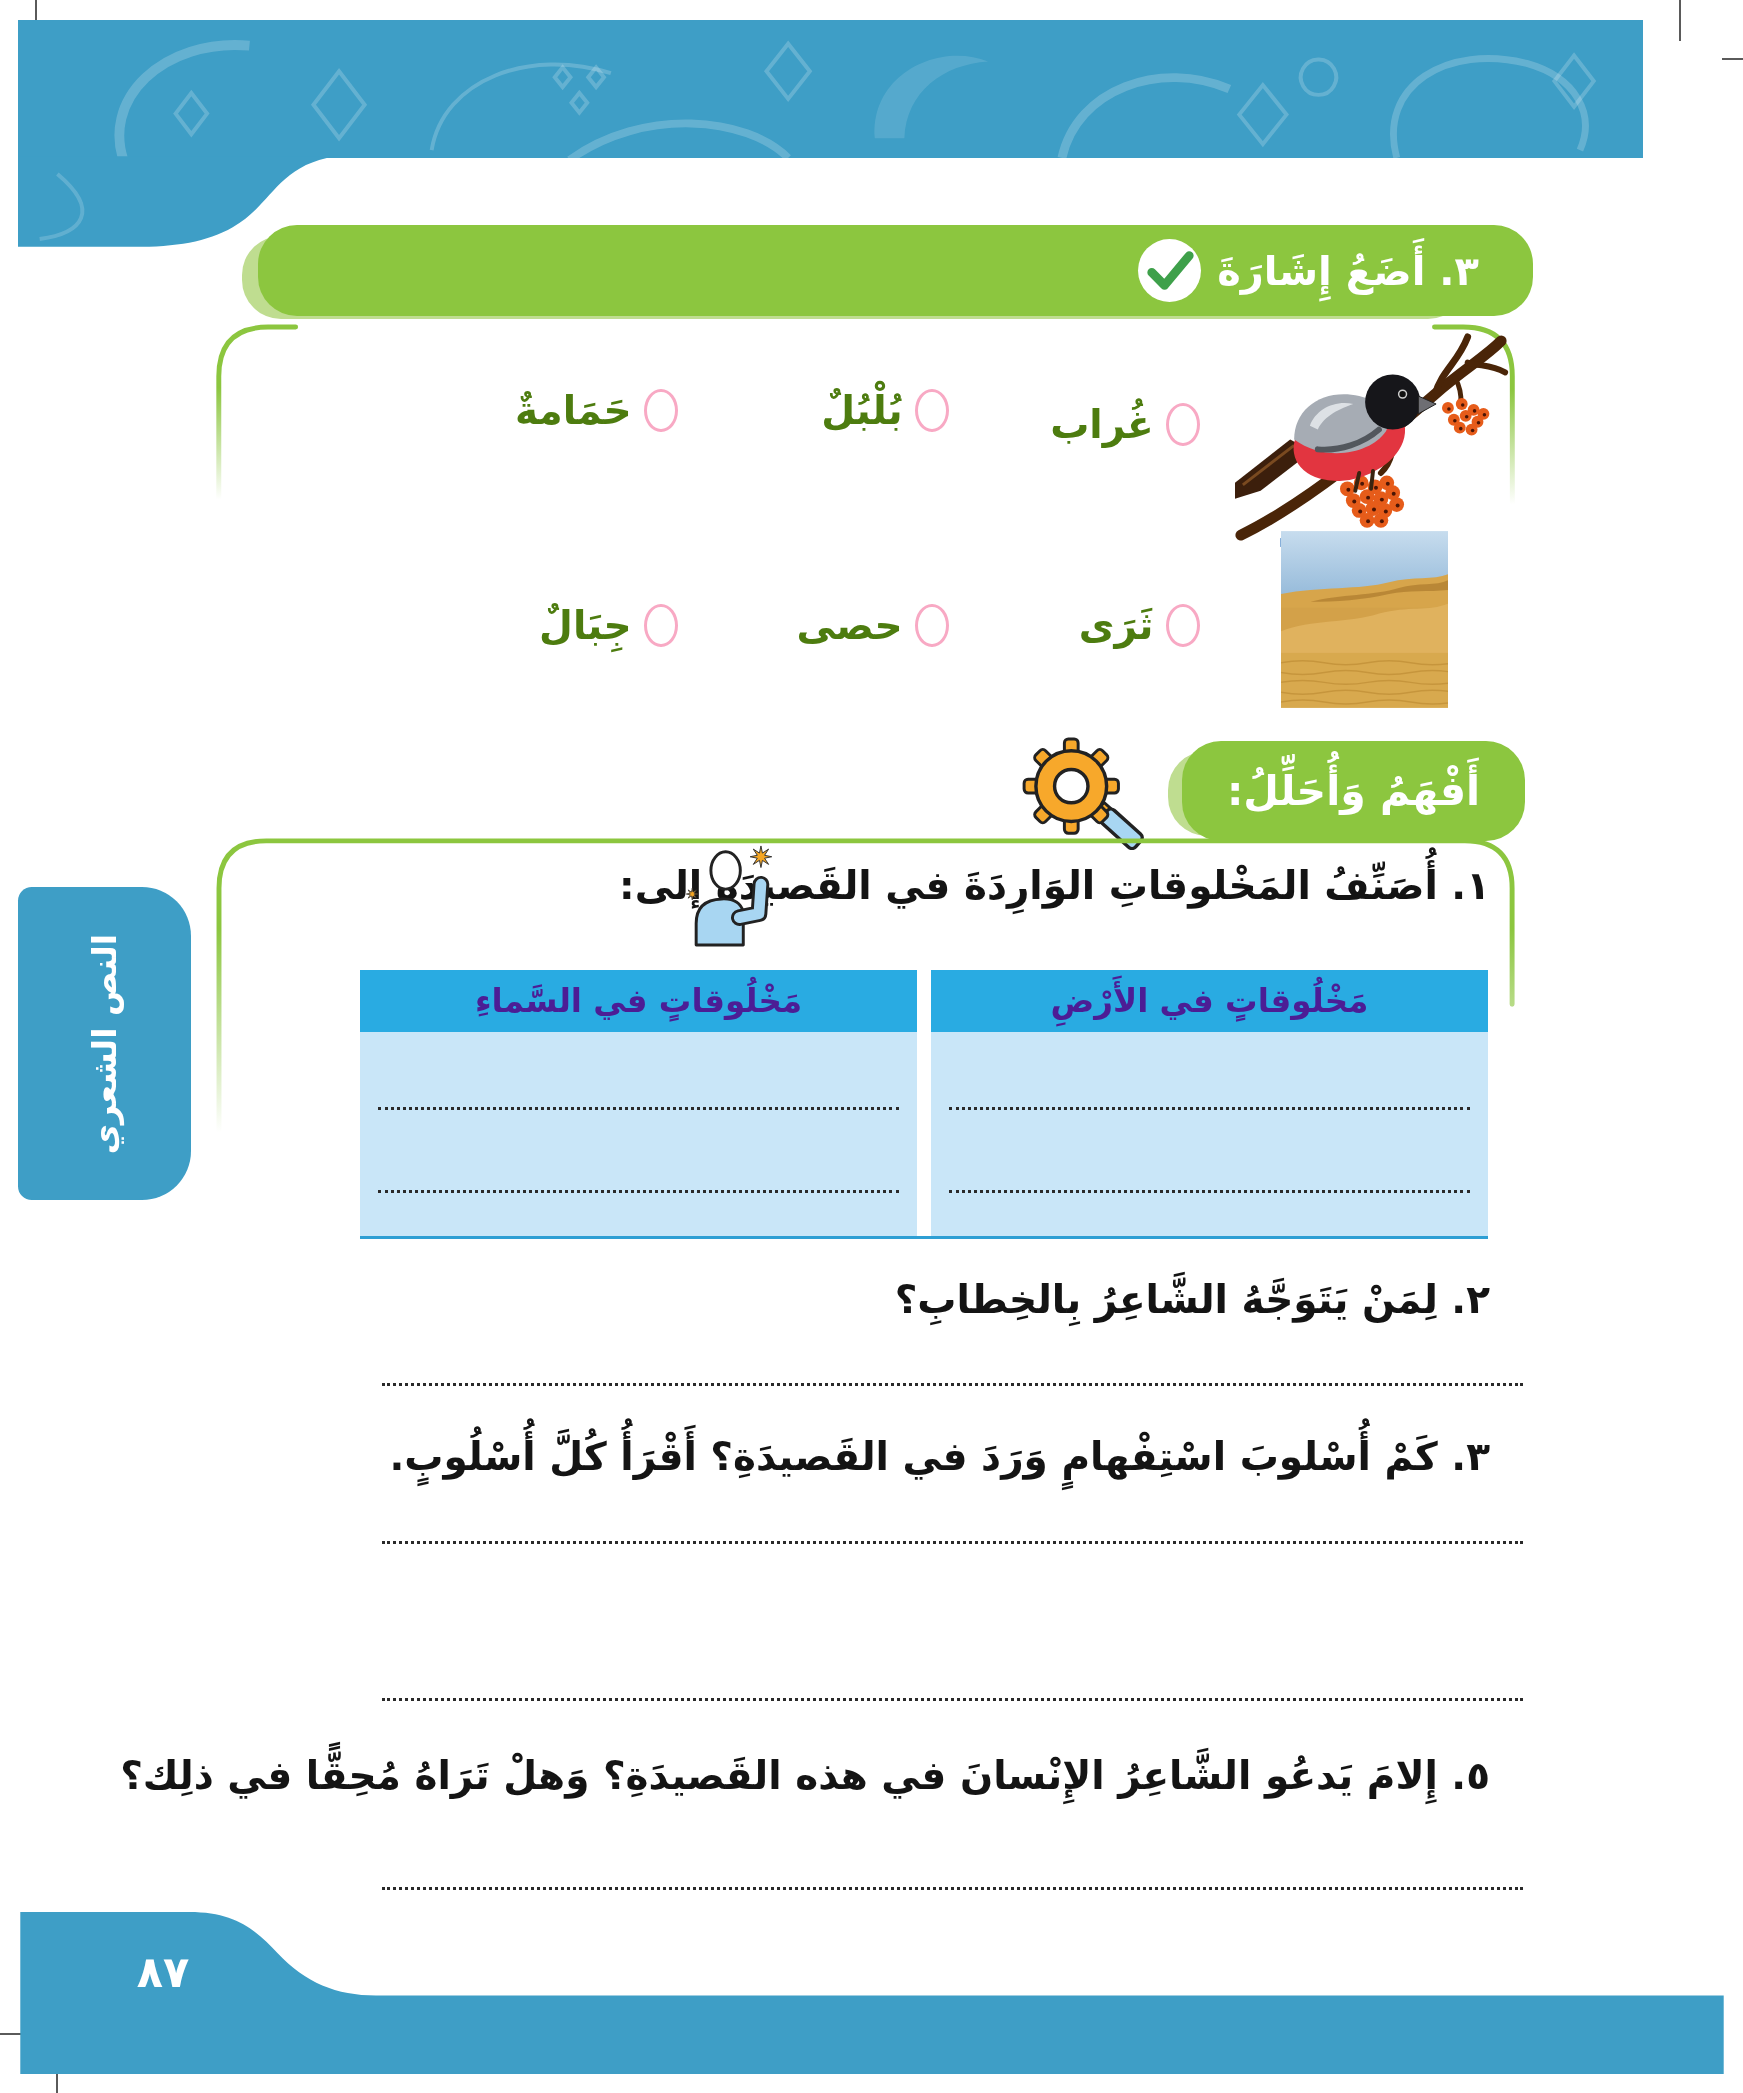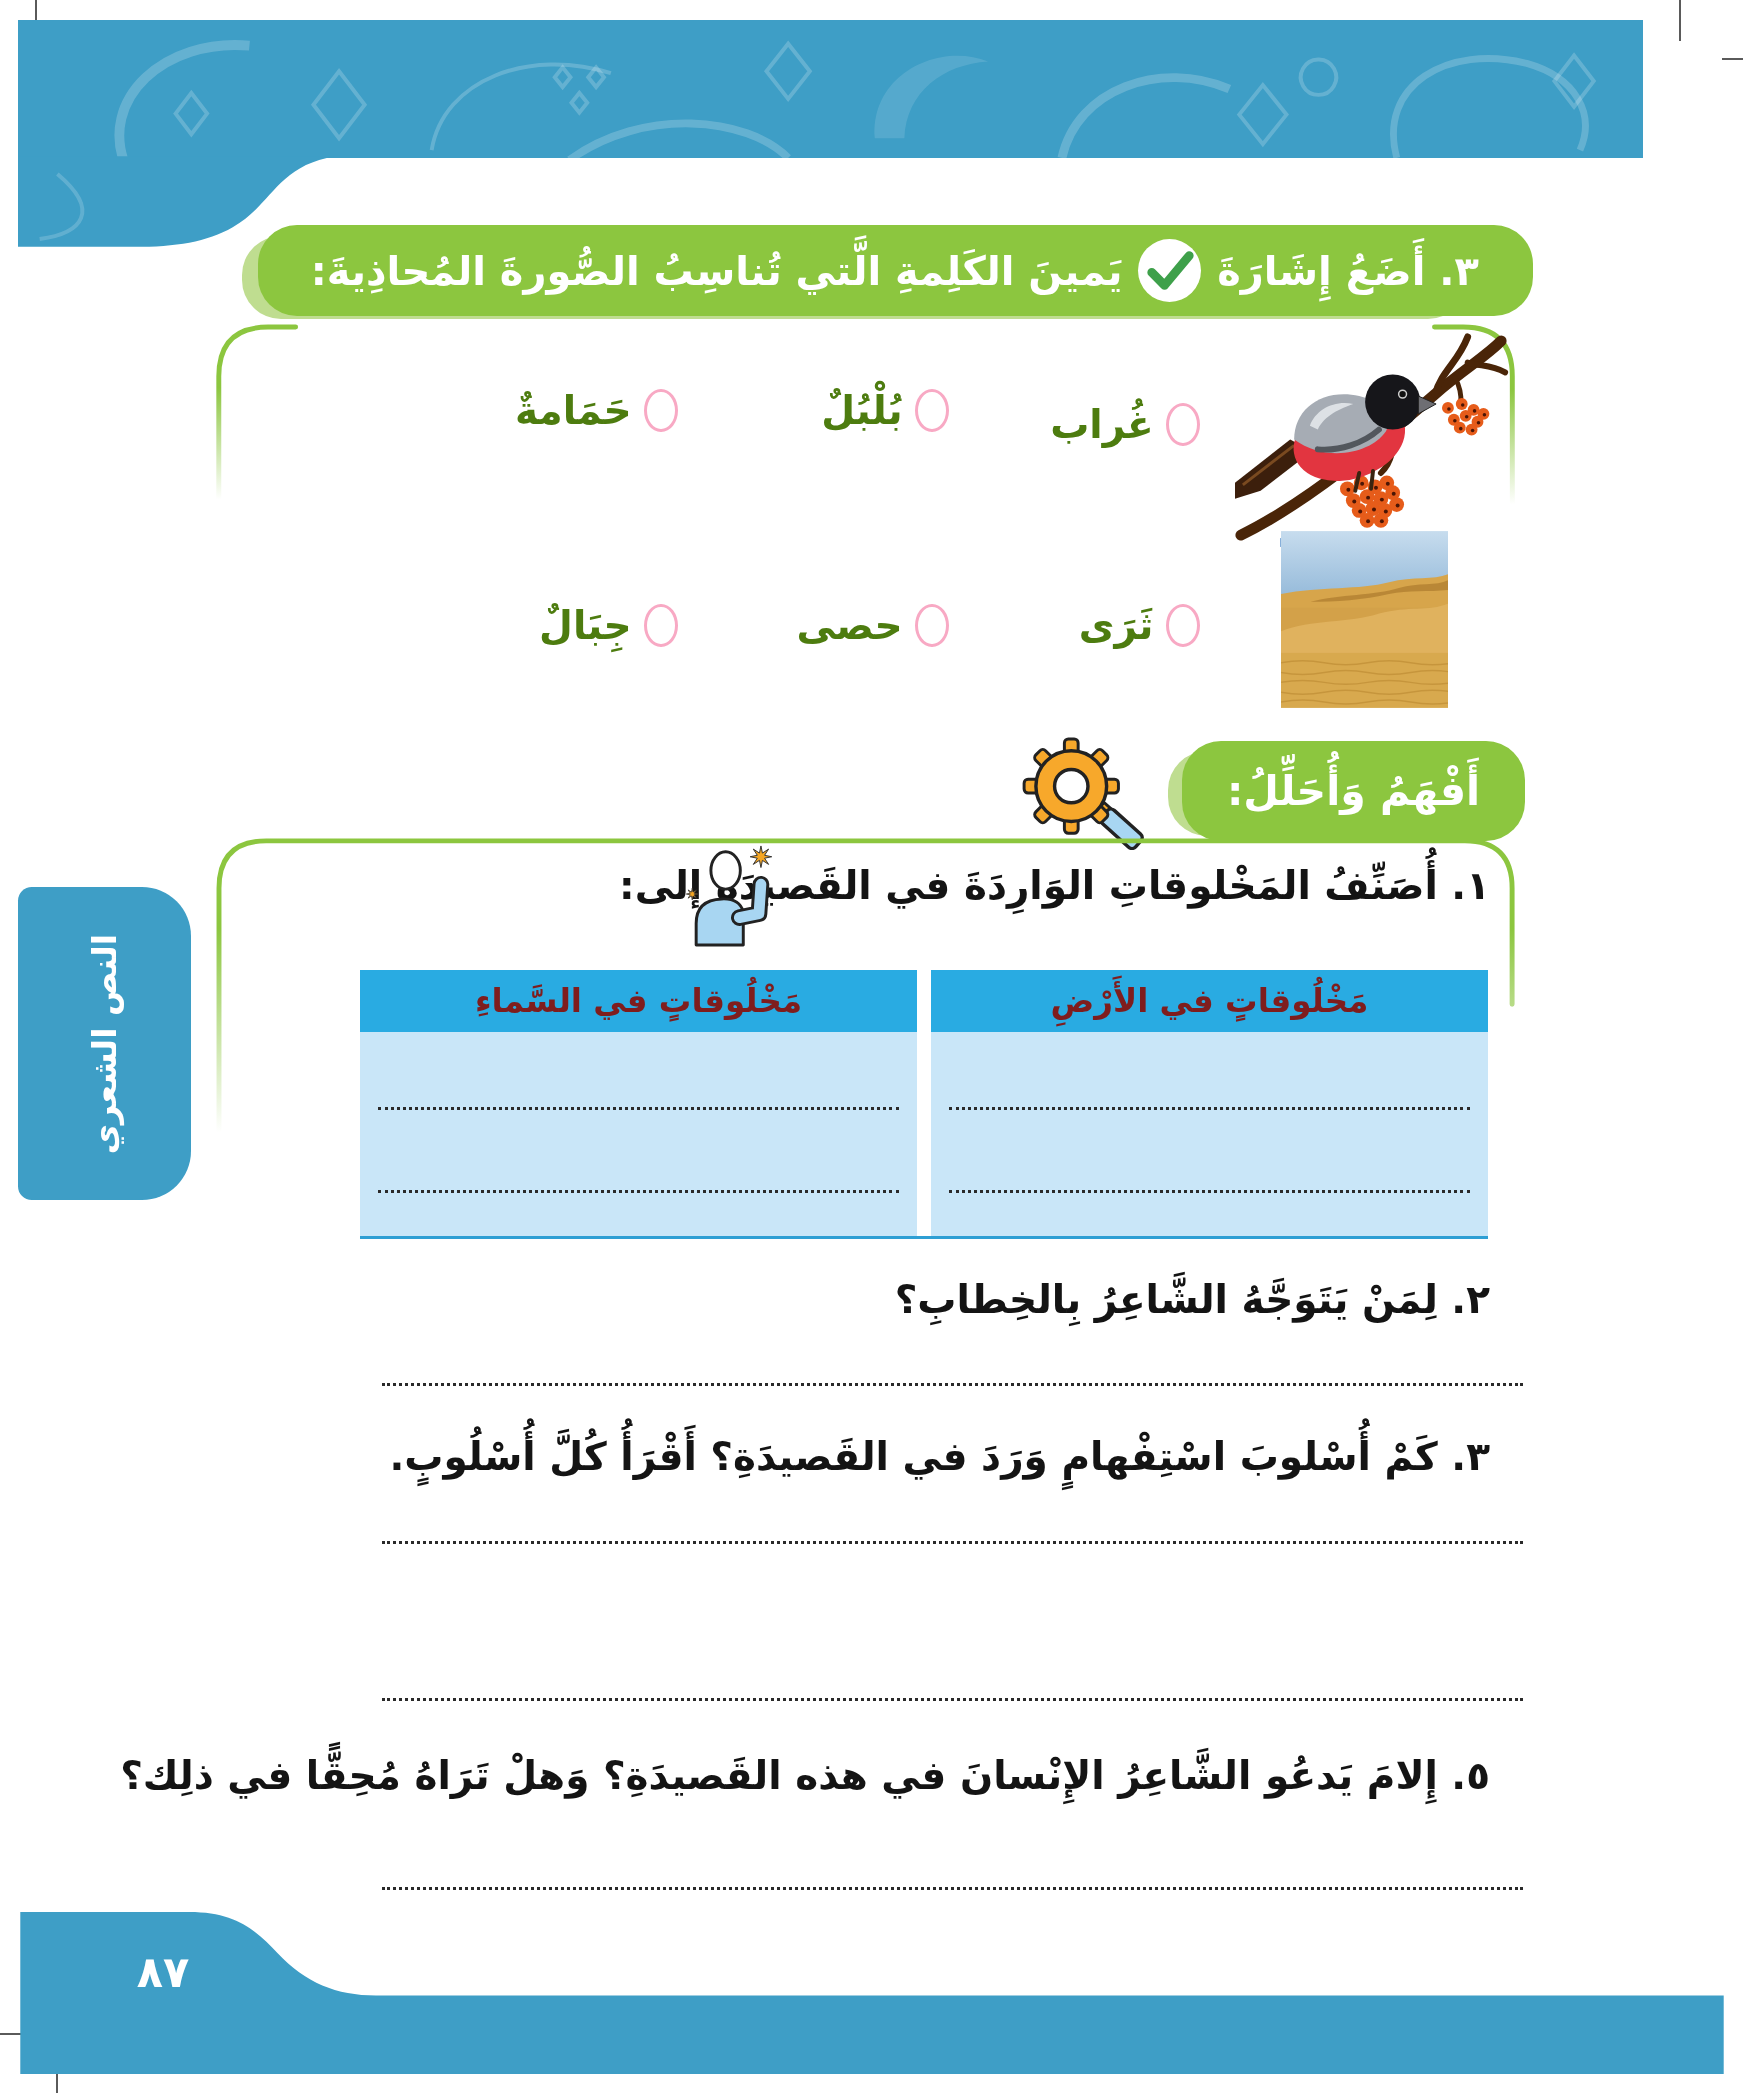--- a/index.html
+++ b/index.html
@@ -31,21 +31,21 @@
   .opt-label{font-size:39px;font-weight:700;color:#4d7c0f;white-space:nowrap;}
 
   
   .q{position:absolute;right:254px;direction:rtl;white-space:nowrap;font-size:39px;font-weight:700;color:#141414;}
   .ans-line{position:absolute;left:382px;width:1141px;height:0;border-bottom:3.9px dotted #2a2a2a;}
 
   
   .sort-table{position:absolute;left:360px;top:970px;width:1128px;display:flex;direction:rtl;gap:13.8px;
               border-bottom:3.9px solid #2E9FD4;}
   .sort-col{flex:1;}
-  .col-header{height:62px;background:#29ABE2;color:#7f1d1d;font-size:32.5px;font-weight:700;
+  .col-header{height:62px;background:#29ABE2;color:#4c1d95;font-size:32.5px;font-weight:700;
               line-height:62px;text-align:center;direction:rtl;}
   .col-body{height:204px;background:#C9E6F8;position:relative;}
   .cell-line{position:absolute;left:17.7px;right:17.7px;height:0;border-bottom:3.9px dotted #2a2a2a;}
 
   
   .side-tab{position:absolute;left:17.7px;top:887px;width:173px;height:313px;background:#3E9EC6;
             border-radius:13.8px 49px 49px 13.8px;}
   .side-tab span{position:absolute;top:50%;left:50%;transform:translate(-50%,-50%) rotate(-90deg);
                  white-space:nowrap;color:#fff;font-weight:700;font-size:33px;}
 
@@ -89,21 +89,20 @@
   </svg>
 
   <div class="banner-shadow title-shadow"></div>
   <div class="banner title-banner">
     <span>٣. أَضَعُ إِشَارَةَ</span>
     <span class="check-badge">
       <svg width="63" height="63" viewBox="0 0 64 64">
         <path d="M14,34 L27,47 L52,17" fill="none" stroke="#3EA04A" stroke-width="9" stroke-linecap="round" stroke-linejoin="round"></path>
       </svg>
     </span>
-    <span>يَمينَ الكَلِمةِ الَّتي تُناسِبُ الصُّورةَ المُحاذِيةَ:</span>
   </div>
 
   <svg class="abs" style="left:205px;top:317px;" width="1328" height="227" viewBox="0 0 1348 230">
     <defs>
       <linearGradient id="fadeG1" x1="0" y1="0" x2="0" y2="1">
         <stop offset="0" stop-color="#8CC63F"></stop>
           <stop offset="0.35" stop-color="#8CC63F"></stop>
         <stop offset="1" stop-color="#8CC63F" stop-opacity="0"></stop>
       </linearGradient>
     </defs>

